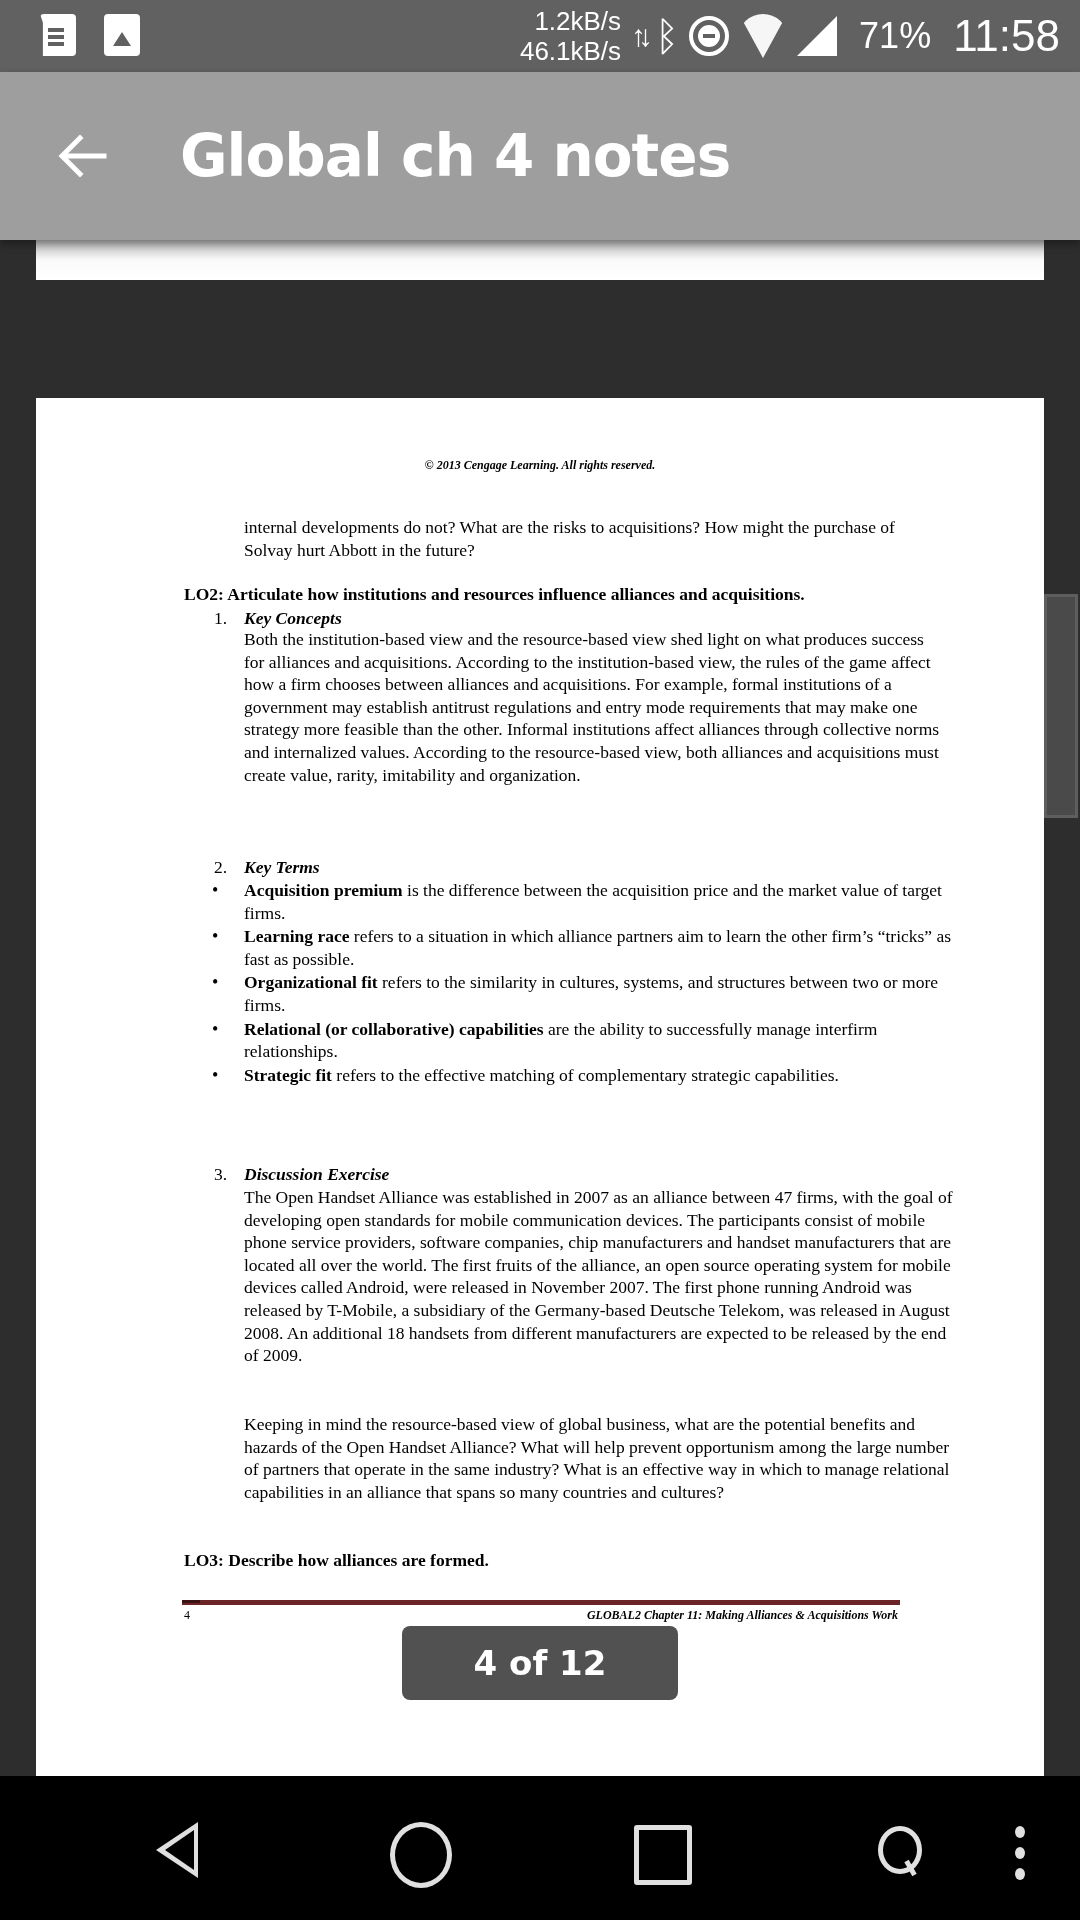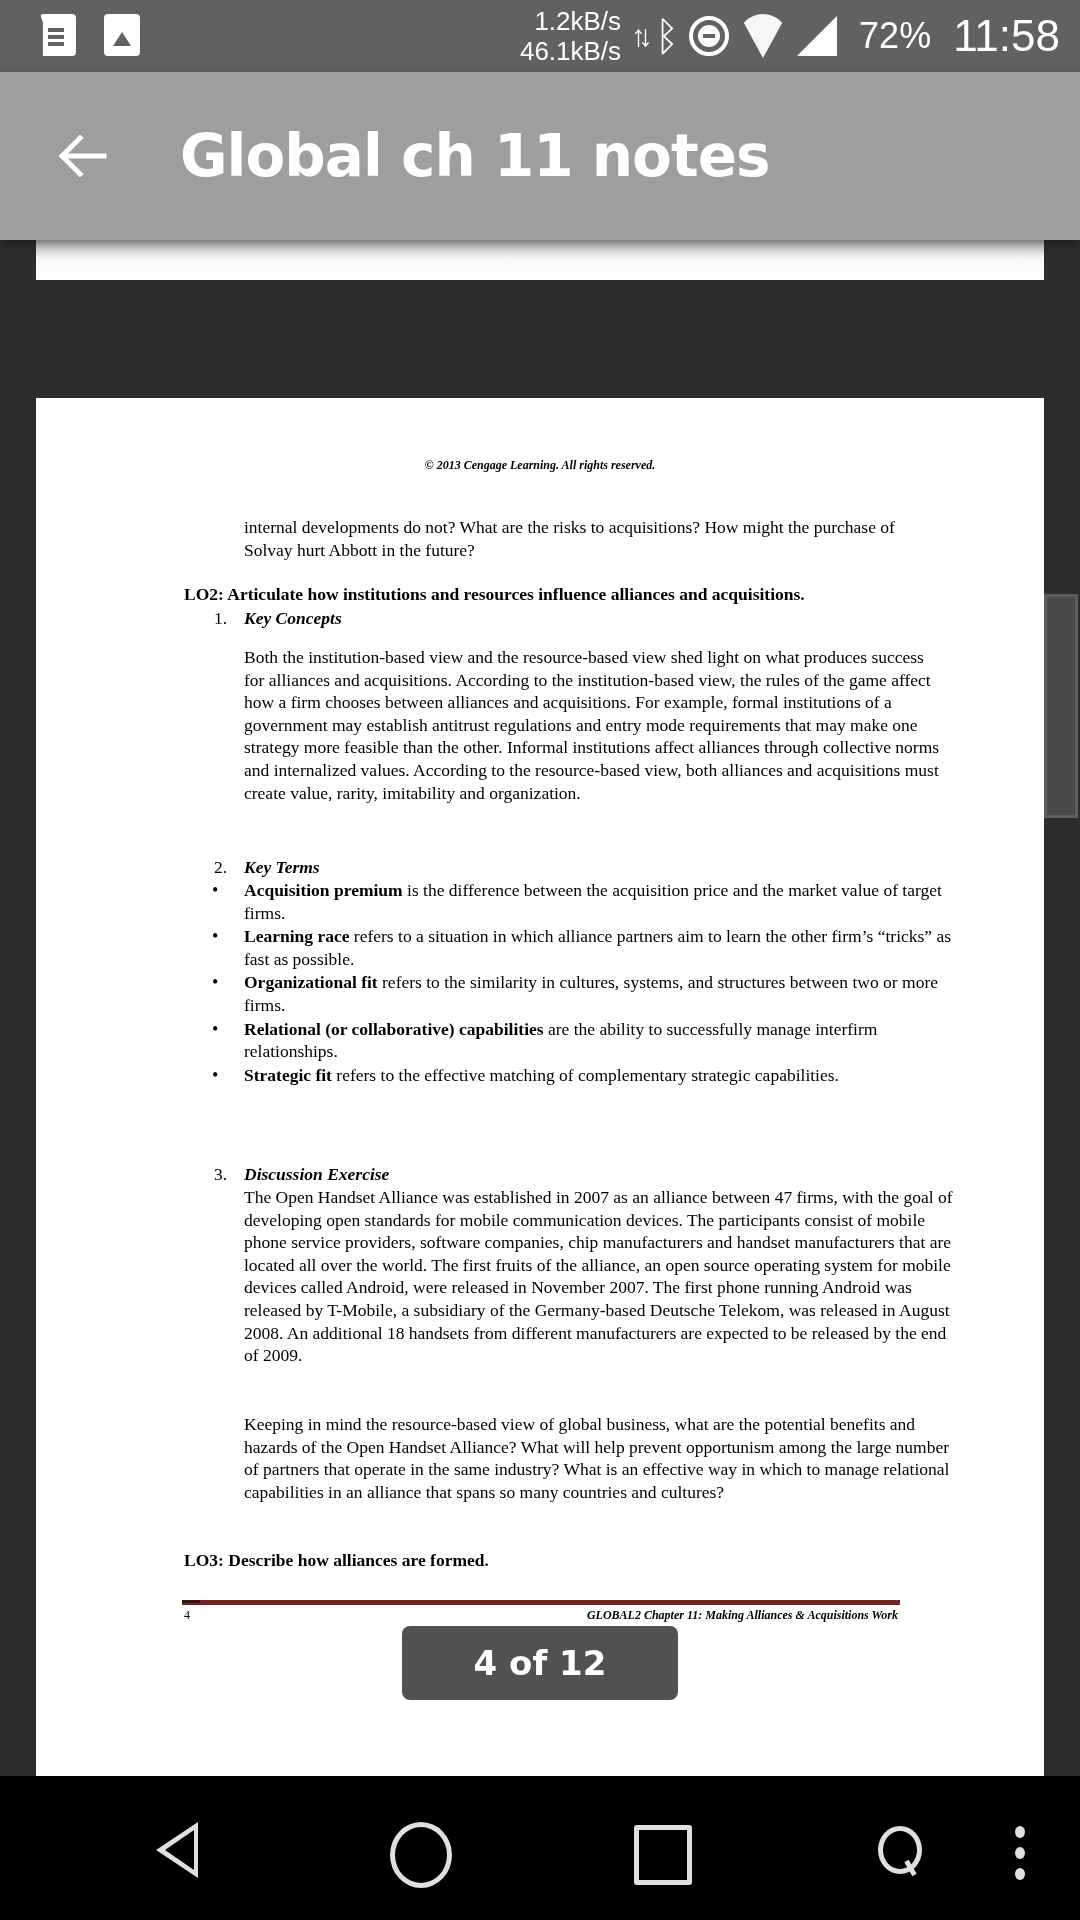--- a/index.html
+++ b/index.html
@@ -39,21 +39,21 @@
   .copyright { position: absolute; top: 60px; width: 100%; text-align: center; font-size: 12px; font-style: italic; font-weight: bold; }
   .p-block { position: absolute; font-size: 17.5px; line-height: 22.6px; }
   .para1 { left: 208px; top: 118px; width: 690px; }
   .lo-heading { position: absolute; left: 148px; font-size: 17.5px; font-weight: bold; }
   .lo2 { top: 186px; }
   .lo3 { top: 1152px; }
   .num-item { position: absolute; left: 178px; font-size: 17.5px; line-height: 22.6px; }
   .num-item .num { display: inline-block; width: 30px; }
   .num-item .label { font-style: italic; font-weight: bold; }
   .item1 { top: 209px; }
-  .concepts-body { left: 208px; top: 248px; width: 700px; }
+  .concepts-body { left: 208px; top: 230px; width: 700px; }
   .item2 { top: 458px; }
   .bullet-list { position: absolute; left: 176px; top: 481px; width: 740px; list-style: none; font-size: 17.5px; line-height: 22.6px; }
   .bullet-list li { position: relative; padding-left: 32px; margin-bottom: 1px; }
   .bullet-list li::before { content: "\2022"; position: absolute; left: 0; top: 0; font-size: 18px; }
   .bullet-list .term { font-weight: bold; text-align: right; }
   .item3 { top: 765px; }
   .exercise-body { left: 208px; top: 788px; width: 710px; }
   .exercise-q { left: 208px; top: 1015px; width: 710px; }
 
   .footer-rule { position: absolute; left: 146px; top: 1202px; width: 718px; height: 5px; background: #6b2527; }
@@ -92,32 +92,32 @@
   <div class="sb-right">
     <div class="net-speed">
       <span>1.2kB/s</span>
       <span>46.1kB/s</span>
     </div>
     <span class="sb-icon data-arrows">↑↓</span>
     <span class="sb-icon">ᛒ</span>
     <div class="dnd-icon"></div>
     <div class="wifi-icon"></div>
     <div class="signal-icon"></div>
-    <span class="battery-text">72%</span>
+    <span class="battery-text">71%</span>
     <span class="clock">11:58</span>
   </div>
 </div>
 
 <div class="app-bar">
   <div class="back-button">
     <svg width="64" height="64" viewBox="0 0 64 64">
       <path d="M52 32 H12 M28 14 L10 32 L28 50" stroke="#fff" stroke-width="5" fill="none" stroke-linecap="square"></path>
     </svg>
   </div>
-  <div class="app-title">Global ch 11 notes</div>
+  <div class="app-title">Global ch 4 notes</div>
 </div>
 
 <div class="viewer">
   <div class="page-prev"></div>
 
   <div class="page">
     <div class="page-inner">
       <div class="copyright">© 2013 Cengage Learning. All rights reserved.</div>
 
       <div class="p-block para1">internal developments do not? What are the risks to acquisitions? How might the purchase of Solvay hurt Abbott in the future?</div>

